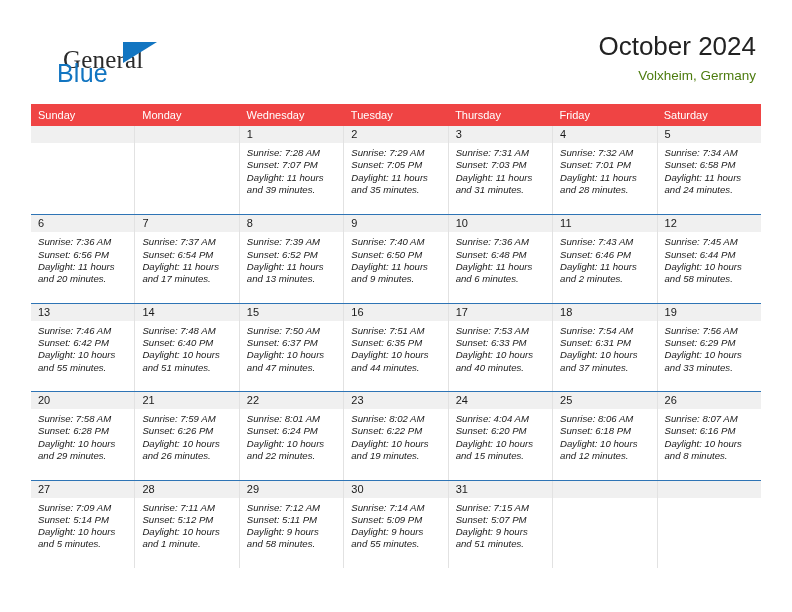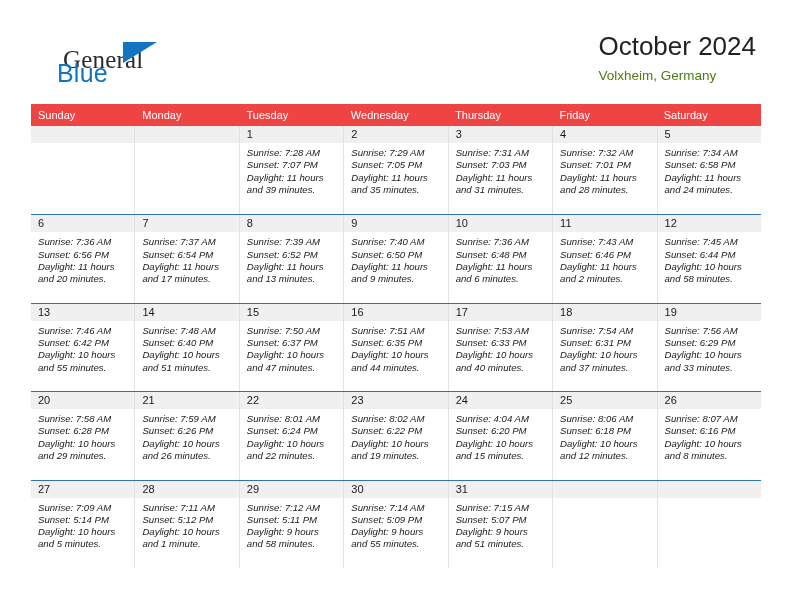--- a/index.html
+++ b/index.html
@@ -62,21 +62,21 @@
     width: 0;
     height: 0;
     border-left: 34px solid #1275c1;
     border-bottom: 21px solid transparent;
   }
 
   .title-block {
     position: absolute;
     right: 36px;
     top: 30px;
-    text-align: left;
+    text-align: right;
   }
   .cal-title {
     font-size: 26px;
     color: #222222;
     line-height: 32px;
     white-space: nowrap;
   }
   .cal-subtitle {
     font-size: 13.5px;
     color: #4d7c0f;
@@ -167,22 +167,22 @@
       <div class="cal-title">October 2024</div>
       <div class="cal-subtitle">Volxheim, Germany</div>
     </div>
 
   </div>
 
   <div class="calendar">
     <div class="dow-row">
       <div class="dow-cell">Sunday</div>
       <div class="dow-cell">Monday</div>
+      <div class="dow-cell">Wednesday</div>
       <div class="dow-cell">Tuesday</div>
-      <div class="dow-cell">Wednesday</div>
       <div class="dow-cell">Thursday</div>
       <div class="dow-cell">Friday</div>
       <div class="dow-cell">Saturday</div>
     </div>
     <div id="weeks-container">
         <div class="week">
           <div class="day empty">
             <div class="day-num"></div>
           </div>
           <div class="day empty">

